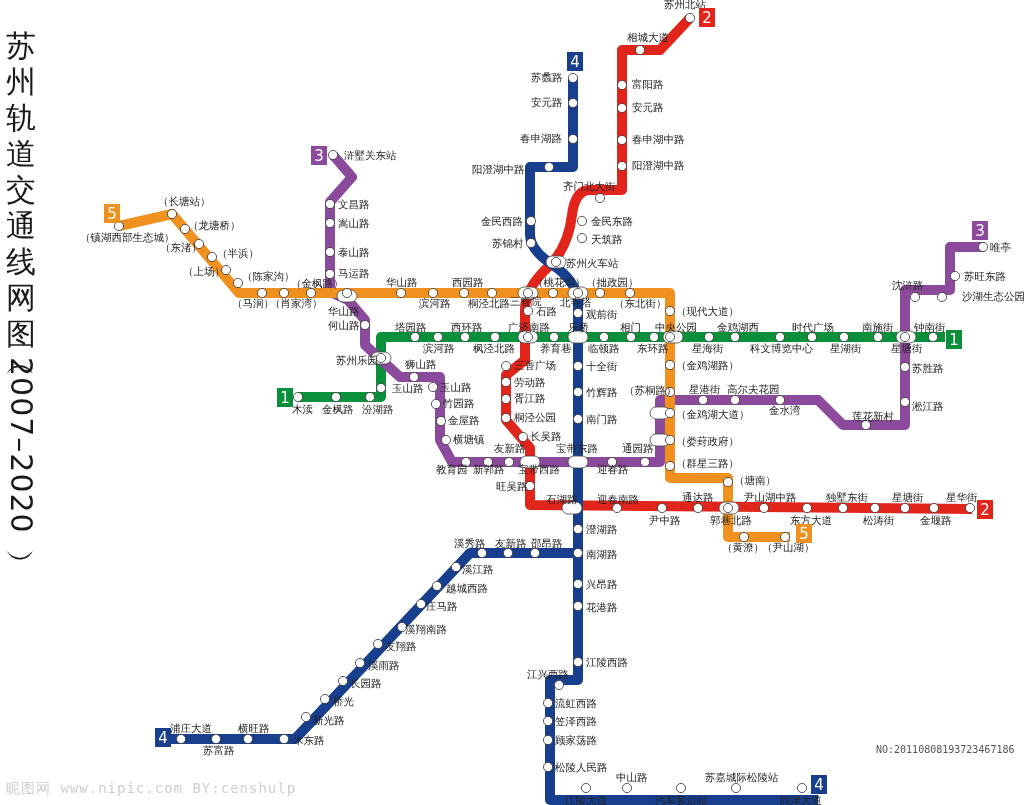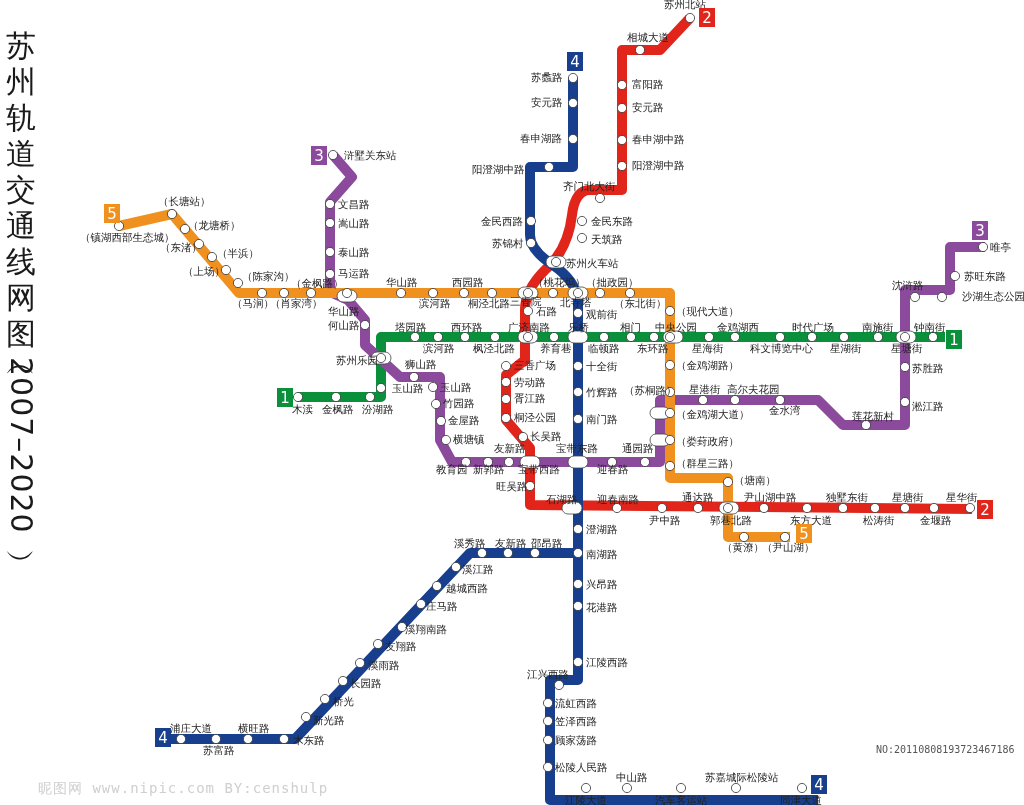--- a/index.html
+++ b/index.html
@@ -3,21 +3,21 @@
 <meta charset="utf-8">
 <style>
   html,body{margin:0;padding:0;background:#ffffff;}
   body{width:1024px;height:805px;position:relative;overflow:hidden;font-family:"DejaVu Sans","Liberation Sans",sans-serif;}
   #title{position:absolute;left:4px;top:28px;width:34px;font-size:30px;line-height:36px;color:#1a1a1a;text-align:center;font-weight:normal;}
   #title .ch{display:block;}
   #title .yr{display:block;writing-mode:vertical-rl;font-size:30px;line-height:34px;margin:4px auto 0;letter-spacing:1px;}
   svg{position:absolute;left:0;top:0;}
   .lbl{font-size:10.5px;fill:#222;font-family:"DejaVu Sans","Liberation Sans",sans-serif;}
   .badge-t{font-size:15px;fill:#fff;font-family:"DejaVu Sans","Liberation Sans",sans-serif;}
-  #wm-left{position:absolute;left:6px;top:780px;font-size:14px;color:#cfcfcf;font-family:"DejaVu Sans Mono",monospace;letter-spacing:1px;margin-left:32px;}
+  #wm-left{position:absolute;left:6px;top:780px;font-size:14px;color:#cfcfcf;font-family:"DejaVu Sans Mono",monospace;letter-spacing:1px;}
   #wm-right{position:absolute;left:876px;top:744px;font-size:10px;color:#555;font-family:"DejaVu Sans Mono",monospace;}
 </style>
 </head>
 <body>
 
 <div id="title">
   <span class="ch">苏</span>
   <span class="ch">州</span>
   <span class="ch">轨</span>
   <span class="ch">道</span>

